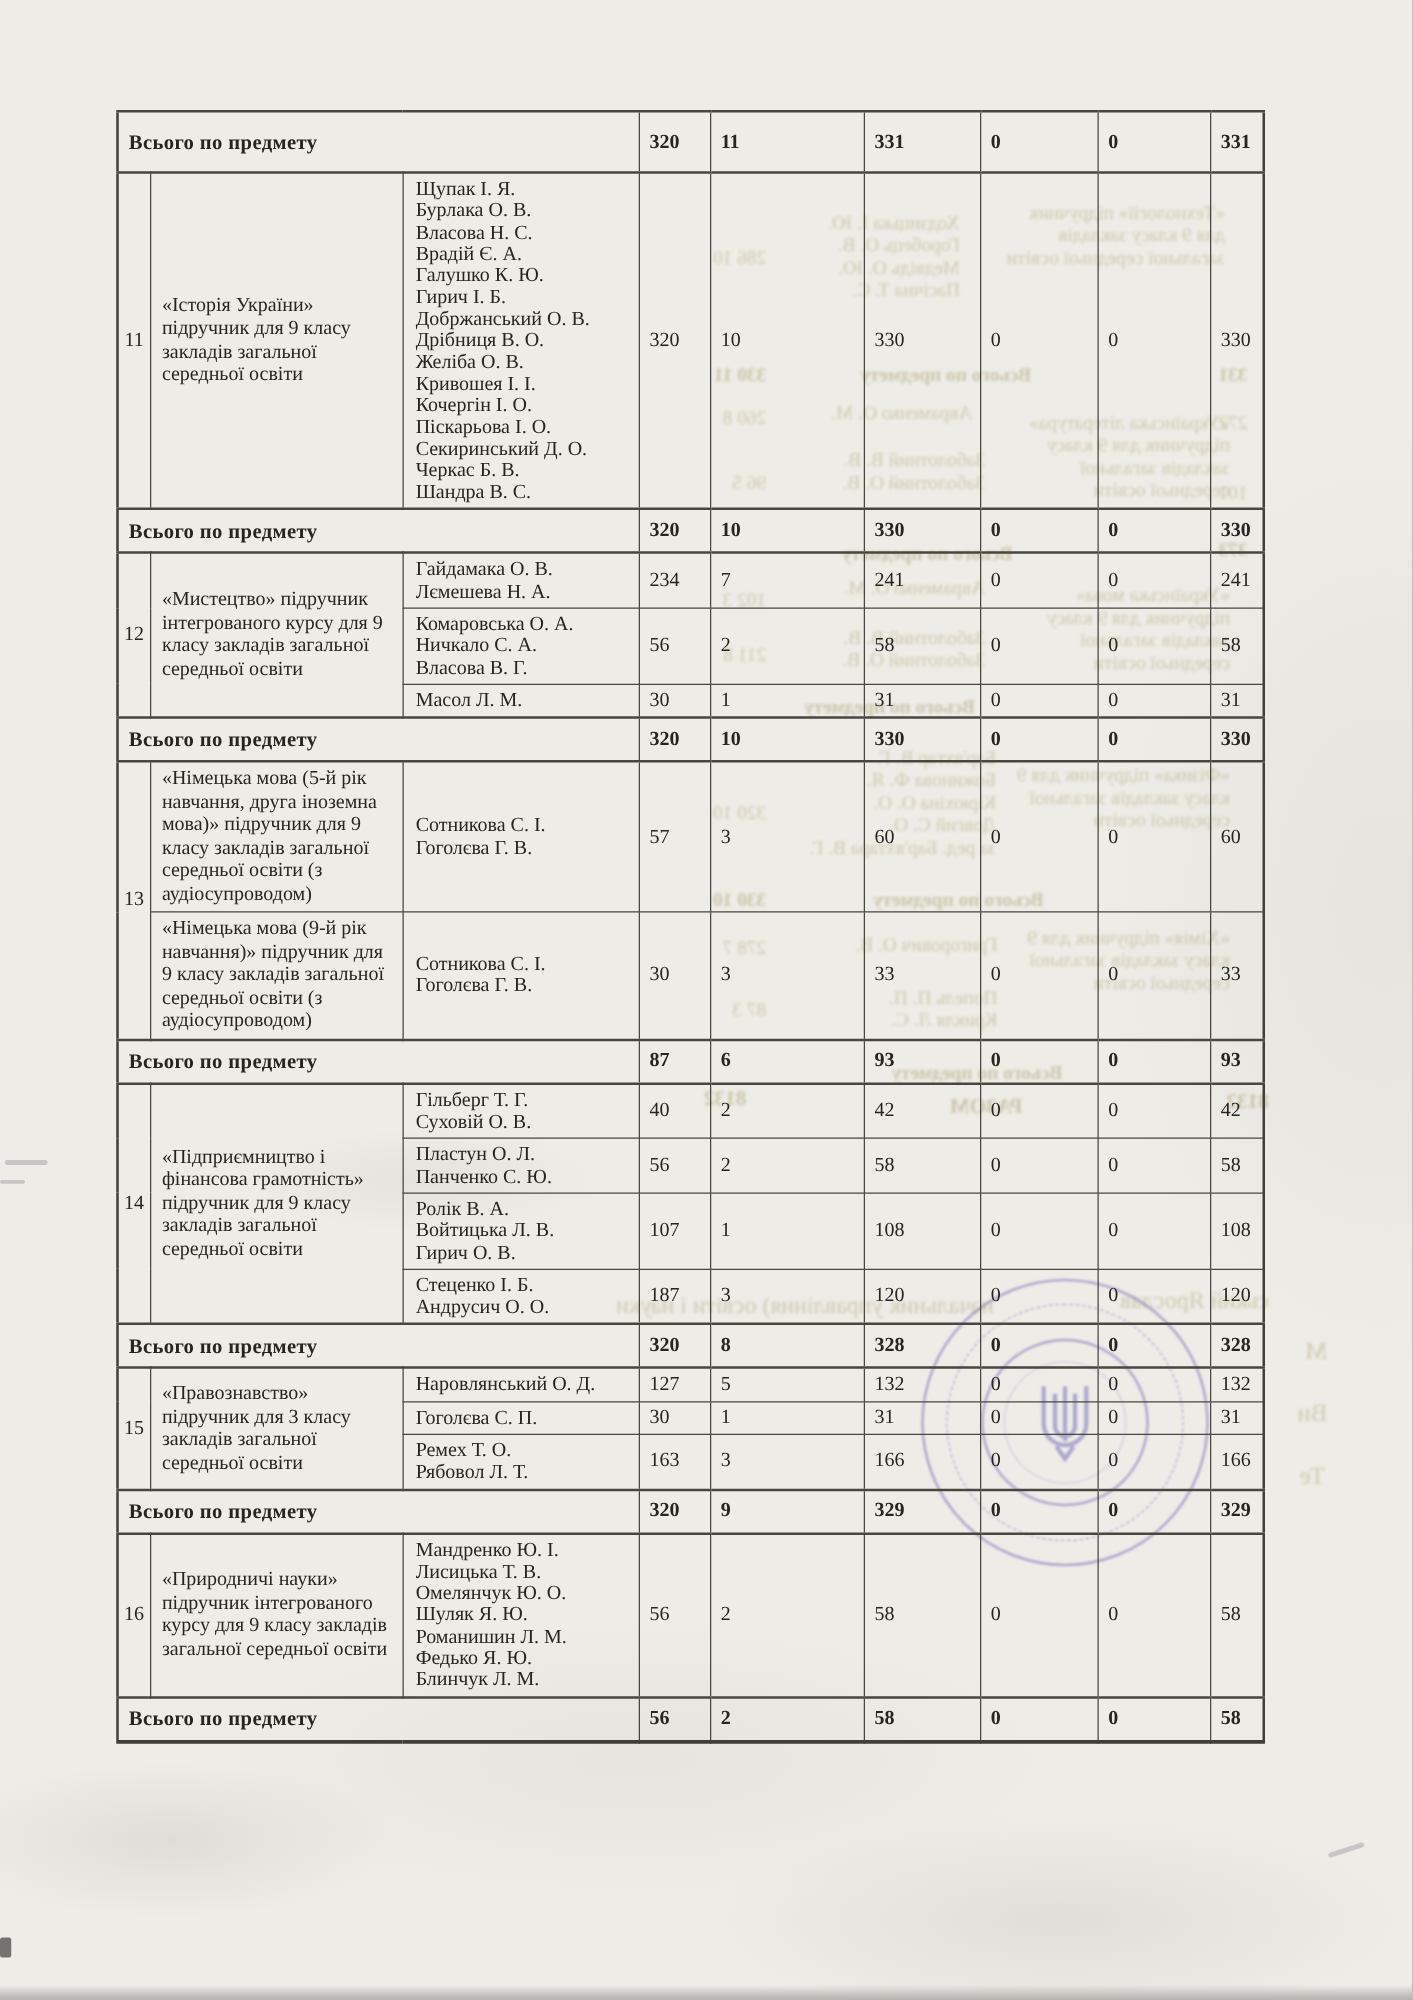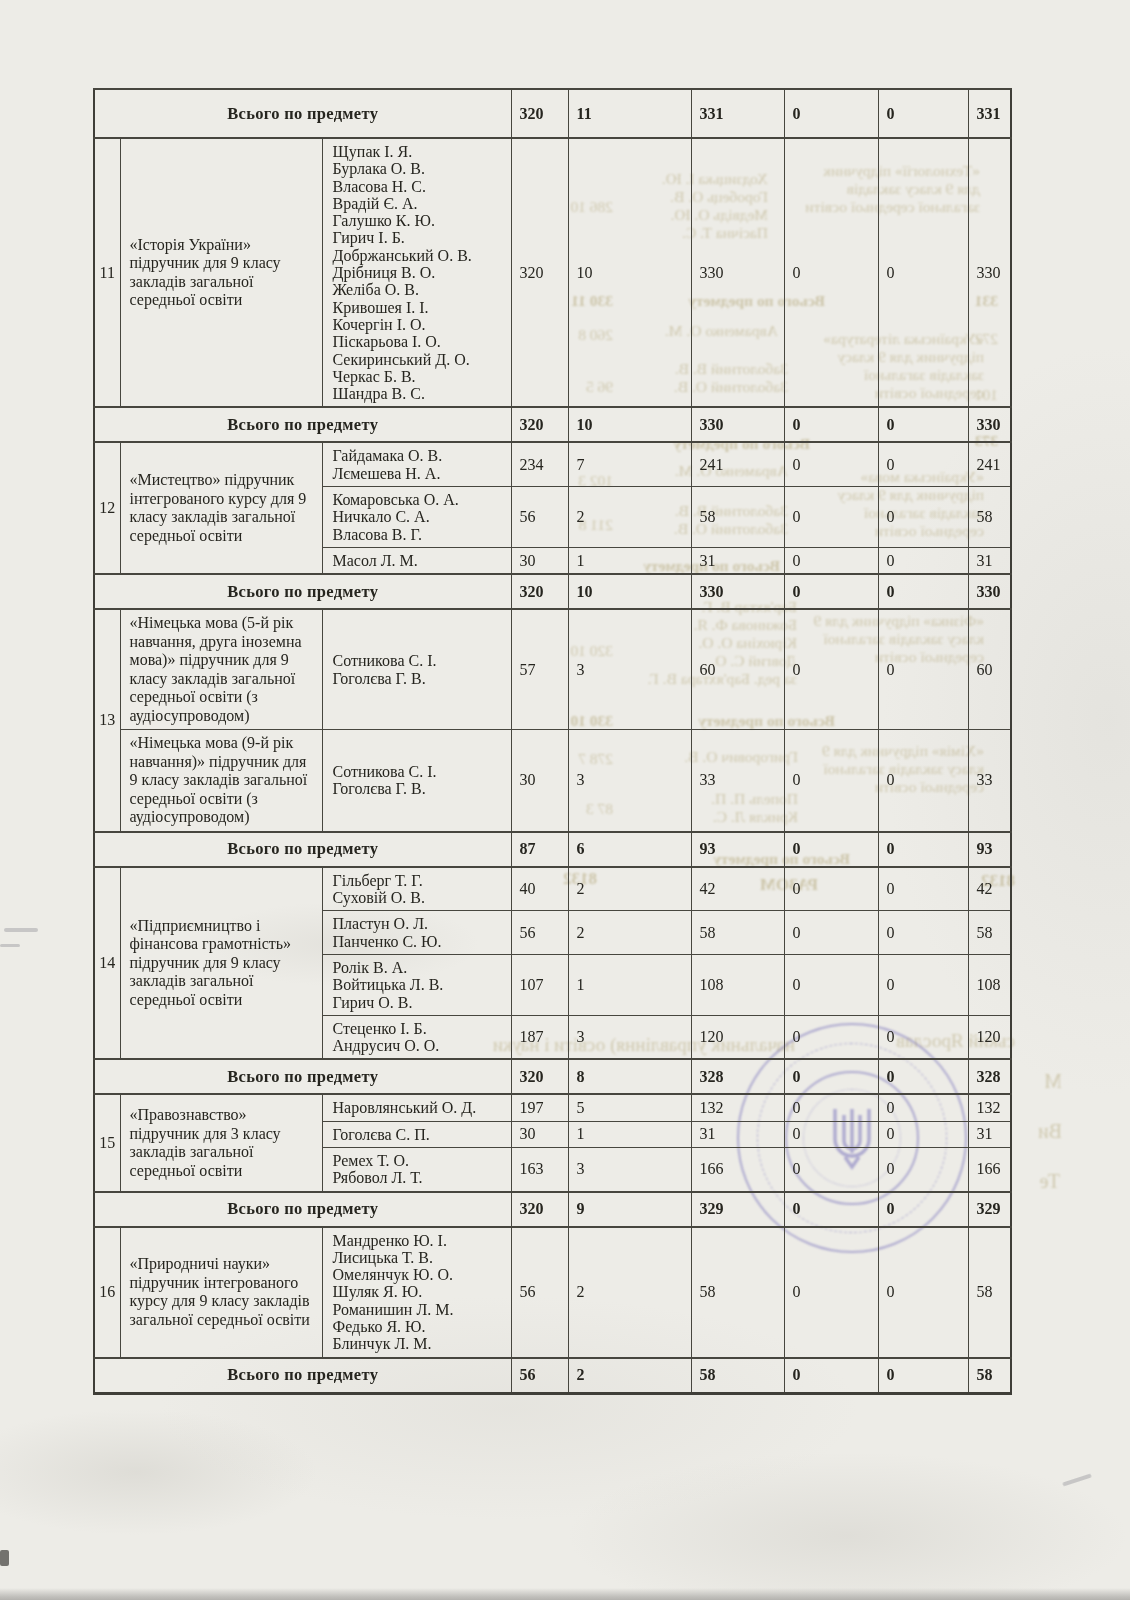--- a/index.html
+++ b/index.html
@@ -70,21 +70,21 @@
   td.c-num{text-align:center;padding:2px 1px;}
   td.c-title{padding:4px 6px 4px 9px;line-height:18.5px;}
   td.c-authors{padding:4px 4px 4px 10px;line-height:17.3px;white-space:pre-line;}
   td.c-val{padding:2px 3px 2px 8px;text-align:left;}
   tr.row-total td{
     font-weight:bold;
     border-top-width:2.4px;border-bottom-width:2.4px;
     height:29px;
   }
   tr.row-total.tall td{height:43px;}
-  td.c-total-label{text-align:center;padding:2px 8px;font-size:16.5px;letter-spacing:.3px;}
+  td.c-total-label{text-align:left;padding:2px 8px;font-size:16.5px;letter-spacing:.3px;}
 </style>
 </head>
 <body>
 
 <div class="page">
 
   <div class="noise"></div>
 
   <div class="ghost-layer" id="ghost-layer">
     <div class="stamp">
@@ -344,21 +344,21 @@
             <td class="c-val">8</td>
             <td class="c-val">328</td>
             <td class="c-val">0</td>
             <td class="c-val">0</td>
             <td class="c-val">328</td>
           </tr>
           <tr class="row-data">
             <td class="c-num" rowspan="3">15</td>
             <td class="c-title" rowspan="3">«Правознавство» підручник для 3 класу закладів загальної середньої освіти</td>
             <td class="c-authors">Наровлянський О. Д.</td>
-            <td class="c-val">197</td>
+            <td class="c-val">127</td>
             <td class="c-val">5</td>
             <td class="c-val">132</td>
             <td class="c-val">0</td>
             <td class="c-val">0</td>
             <td class="c-val">132</td>
           </tr>
           <tr class="row-data">
             <td class="c-authors">Гоголєва С. П.</td>
             <td class="c-val">30</td>
             <td class="c-val">1</td>

